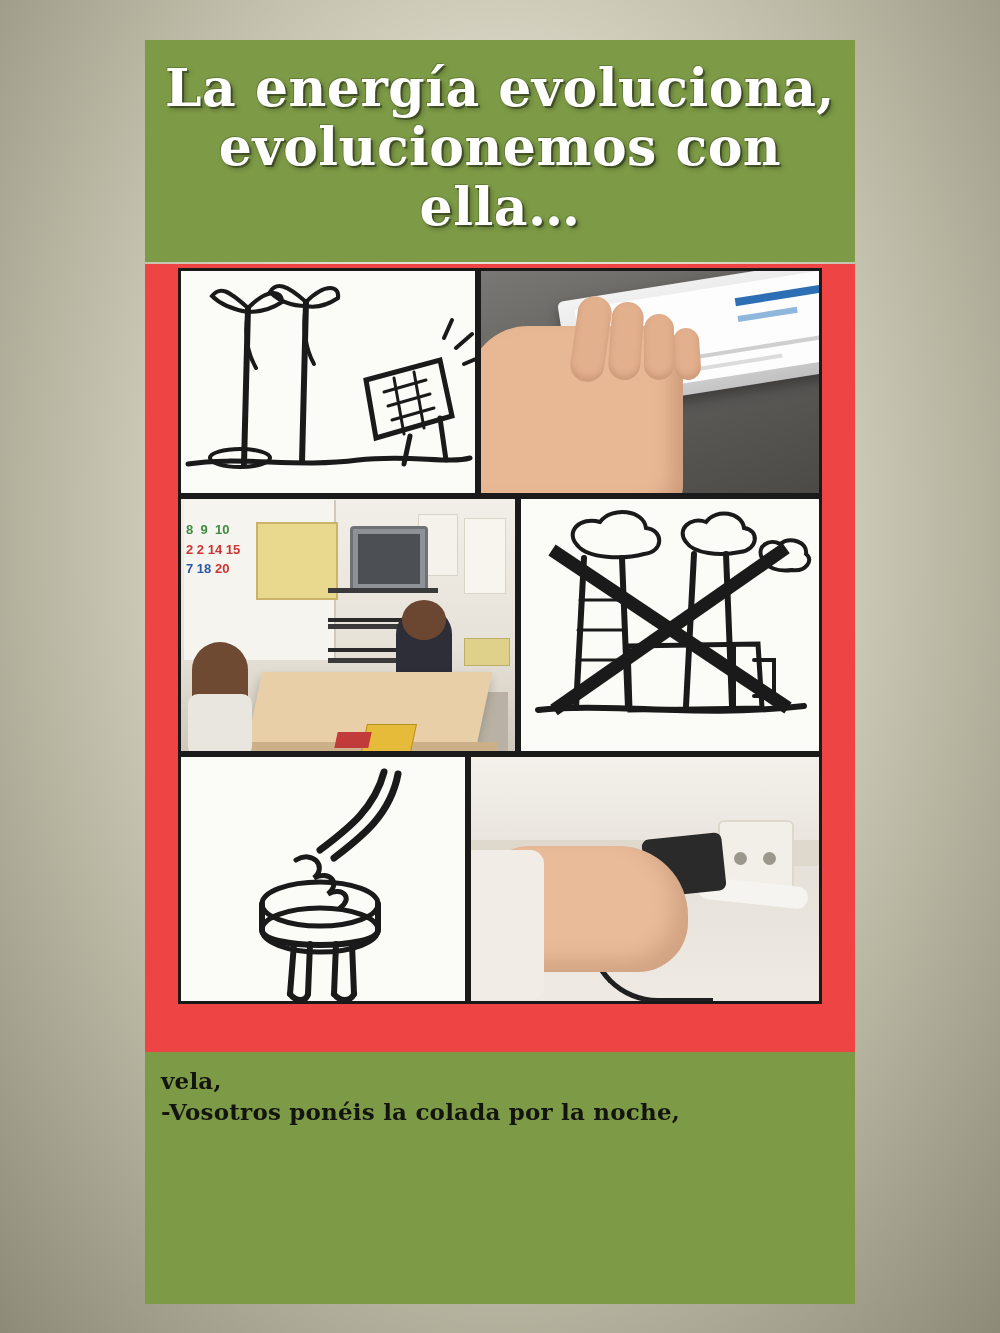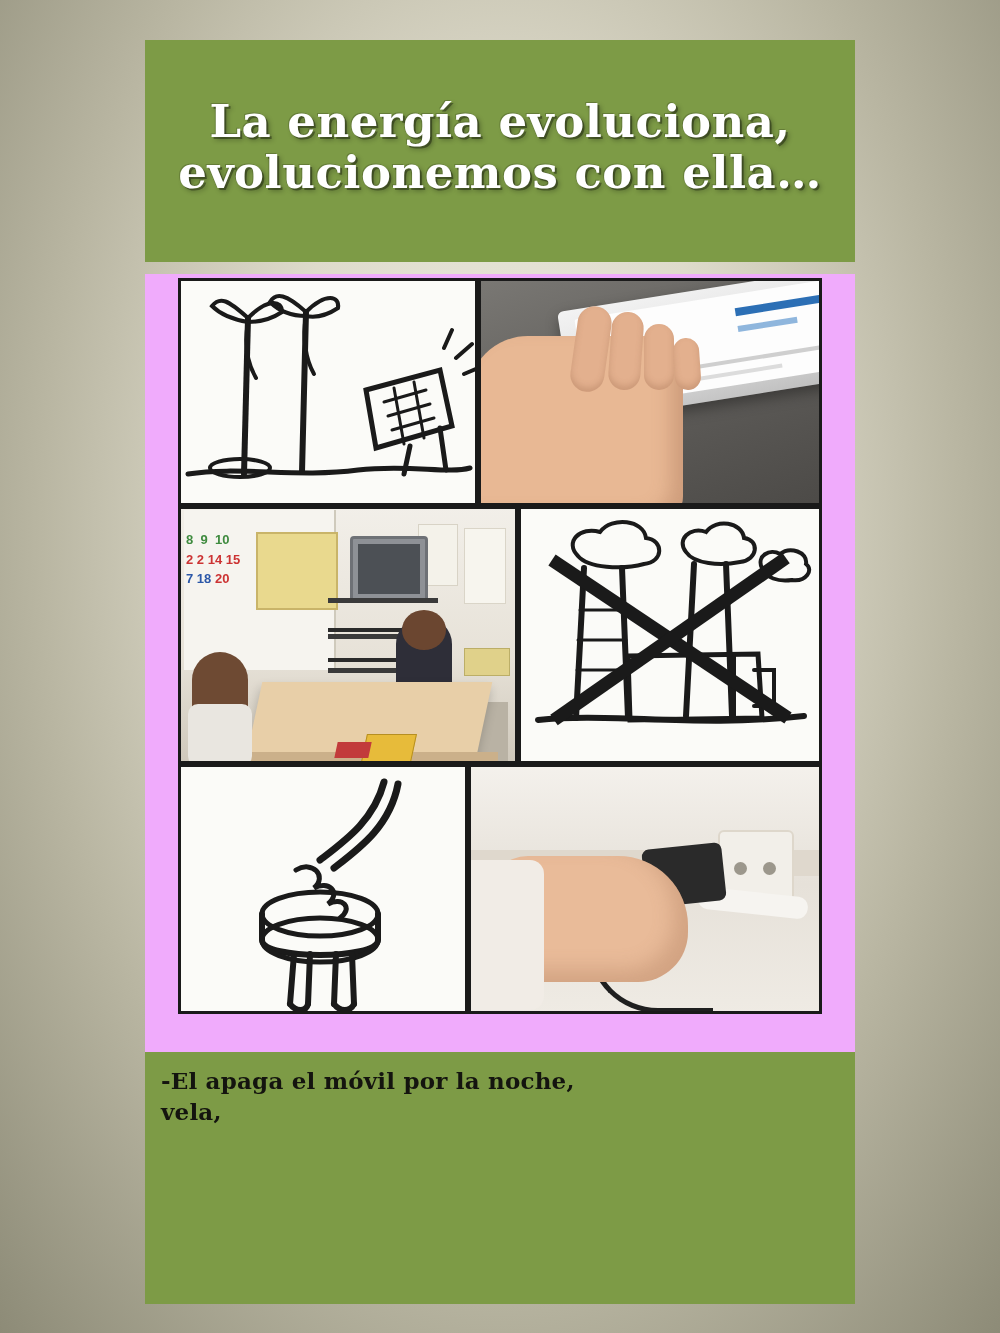--- a/index.html
+++ b/index.html
@@ -29,39 +29,39 @@
     background: #7d9b46;
     display: flex;
     align-items: center;
     justify-content: center;
     box-sizing: border-box;
     padding: 4px 12px 12px 12px;
   }
   .title-text {
     font-family: "DejaVu Serif", serif;
     font-weight: bold;
-    font-size: 45px;
+    font-size: 52px;
     line-height: 1.14;
     color: #ffffff;
     text-align: center;
     letter-spacing: 0.5px;
     text-shadow:
       2px 2px 0 rgba(0,0,0,0.35),
       -1px -1px 0 rgba(0,0,0,0.18),
       3px 3px 5px rgba(0,0,0,0.3);
   }
 
   
   .collage {
     position: absolute;
     left: 145px;
-    top: 274px;
+    top: 264px;
     width: 710px;
     height: 790px;
-    background: #f0abfc;
+    background: #ef4444;
     overflow: hidden;
   }
   .cell {
     position: absolute;
     overflow: hidden;
     background: #ffffff;
   }
   .cell .frame-line {
     position: absolute;
     inset: 0;
@@ -318,17 +318,17 @@
       <div class="plugblack"></div>
       <div class="cable"></div>
       <div class="hand2"></div>
       <div class="sleeve"></div>
       <div class="frame-line"></div>
     </div>
 
   </div>
 
   <div class="text-banner">
-    <p>-El apaga el móvil por la noche,</p>
     <p>vela,</p>
+    <p>-Vosotros ponéis la colada por la noche,</p>
   </div>
 
 </div>
 
 </body></html>

